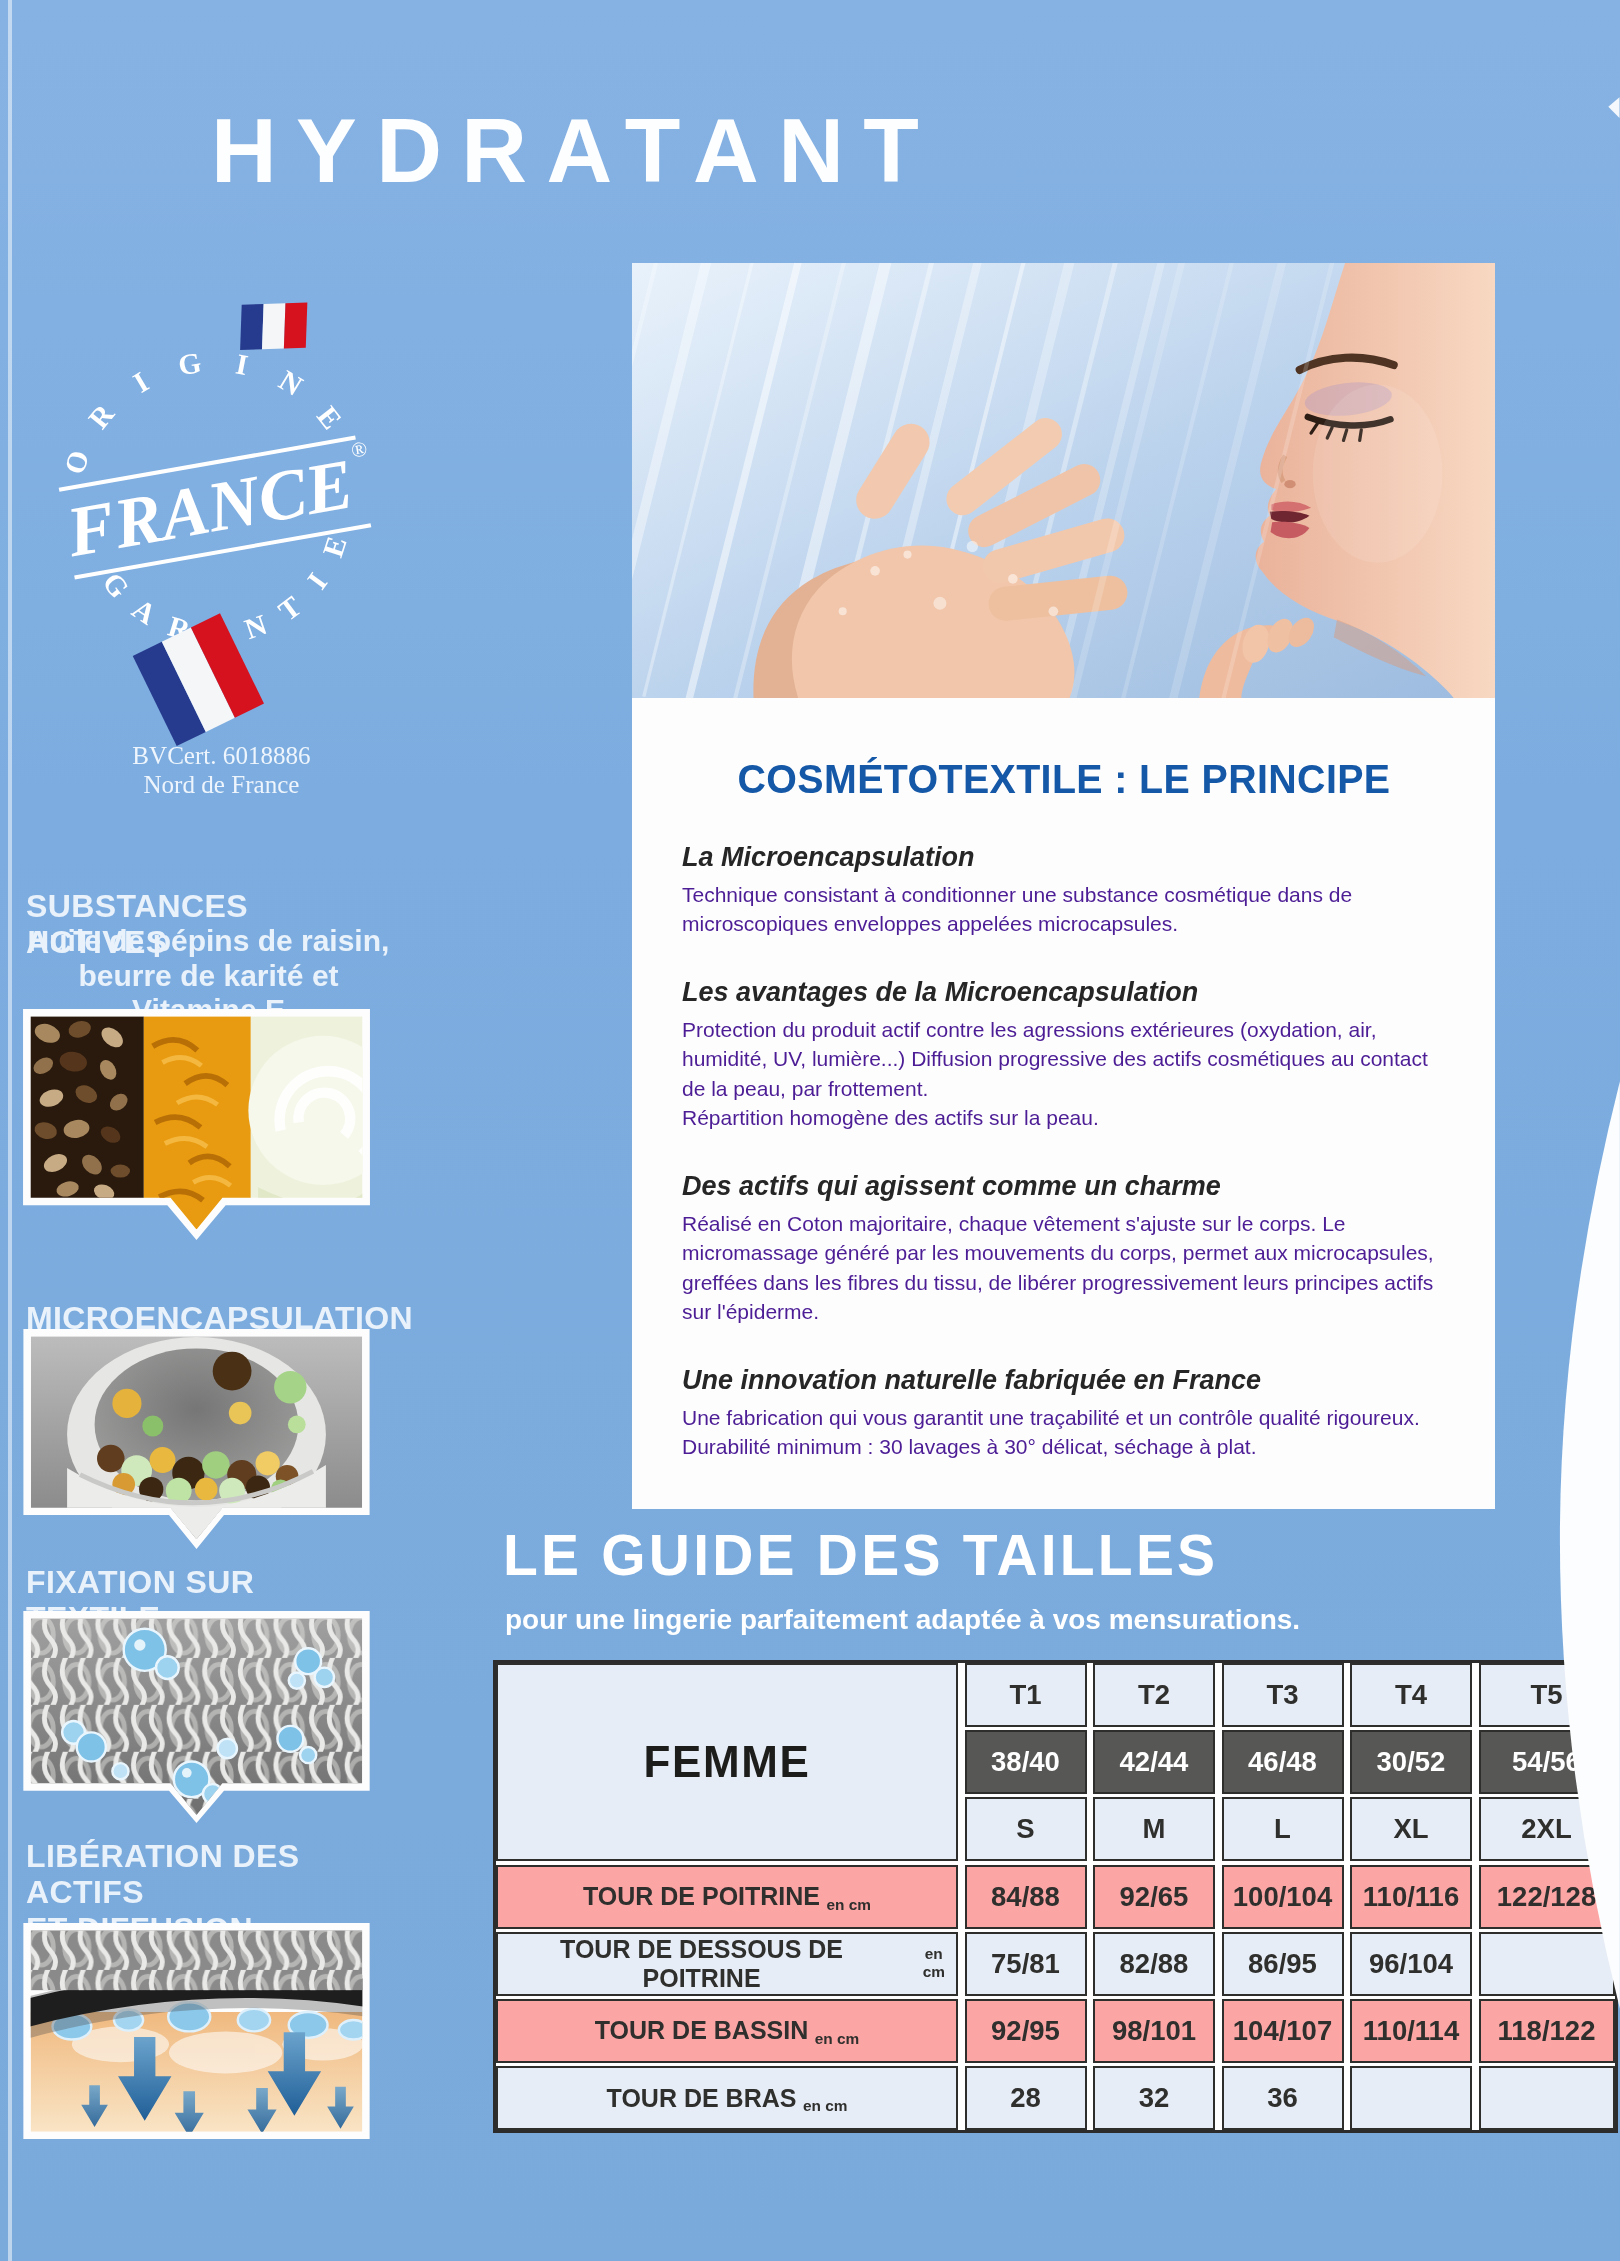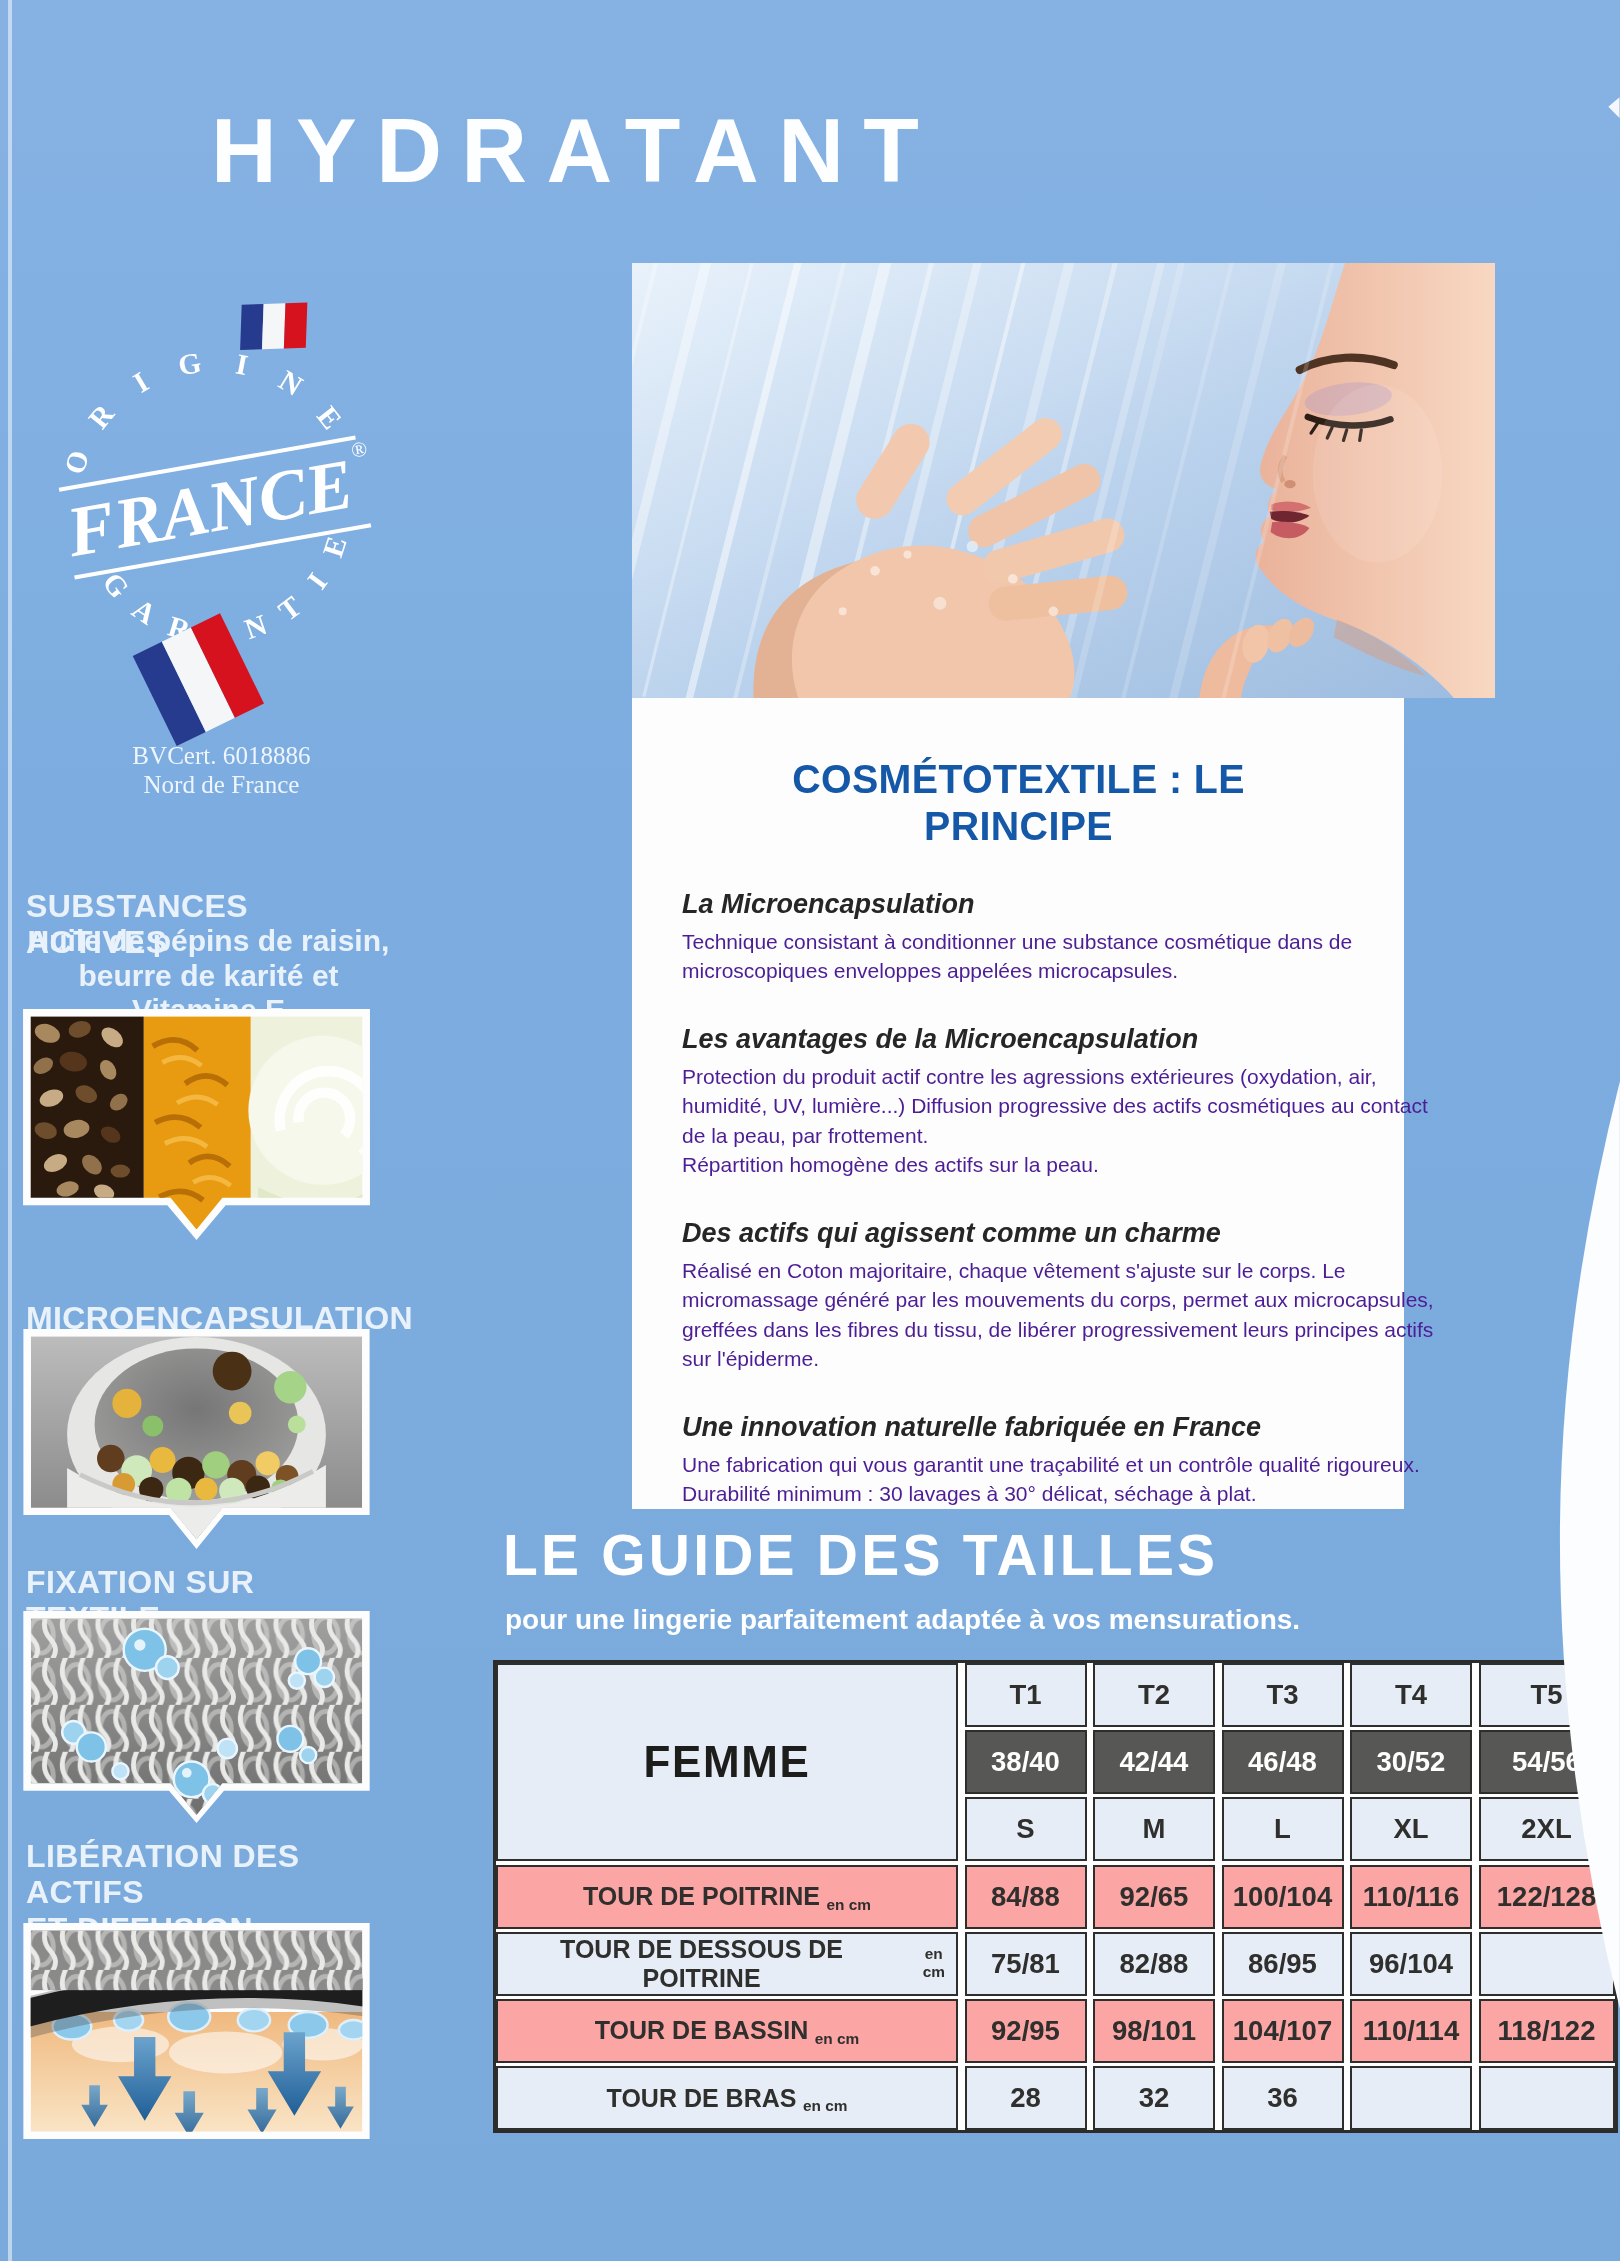--- a/index.html
+++ b/index.html
@@ -9,21 +9,21 @@
   .left-hairline{position:absolute;left:8px;top:0;width:4px;height:2261px;background:rgba(255,255,255,.5);}
   .page-title{position:absolute;left:211px;top:99px;width:956px;
         color:#fdfeff;font-size:91px;font-weight:800;letter-spacing:19.4px;}
   .logo{position:absolute;left:37px;top:301px;width:356px;height:502px;}
   .sb-heading{position:absolute;left:26px;width:365px;color:#e9f2fb;font-weight:700;
         font-size:32px;line-height:1.14;letter-spacing:0.4px;white-space:pre-line;}
   .sb-caption{position:absolute;left:26px;width:365px;color:#e9f2fb;font-weight:700;
         font-size:30px;line-height:1.15;white-space:pre-line;text-align:center;}
   .sb-img{position:absolute;left:23px;width:347px;}
   .photo{position:absolute;left:632px;top:263px;width:863px;height:435px;}
-  .card{position:absolute;left:632px;top:698px;width:772px;height:811px;background:#fdfdfe;
+  .card{position:absolute;left:632px;top:698px;width:863px;height:811px;background:#fdfdfe;
         box-sizing:border-box;padding:50px 49px 0 50px;}
   .card-heading{text-align:center;color:#1558a7;font-size:41px;font-weight:800;
         letter-spacing:0.4px;margin:8px 0 31px 0;transform:scaleX(.96);}
   .section-title{font-style:italic;font-weight:700;font-size:27px;color:#262626;margin:39px 0 6.5px 0;}
   .section-body{font-size:21px;line-height:1.4;color:#4c1d95;white-space:pre-line;width:770px;}
   .guide-title{position:absolute;left:503px;top:1522px;color:#fff;font-weight:700;
         font-size:57px;letter-spacing:3.2px;}
   .guide-subtitle{position:absolute;left:505px;top:1604px;color:#fff;font-weight:700;font-size:28px;}
   .size-table{position:absolute;left:493px;top:1660px;display:grid;
         grid-template-columns:462px 122px 122px 122px 122px 136px;

